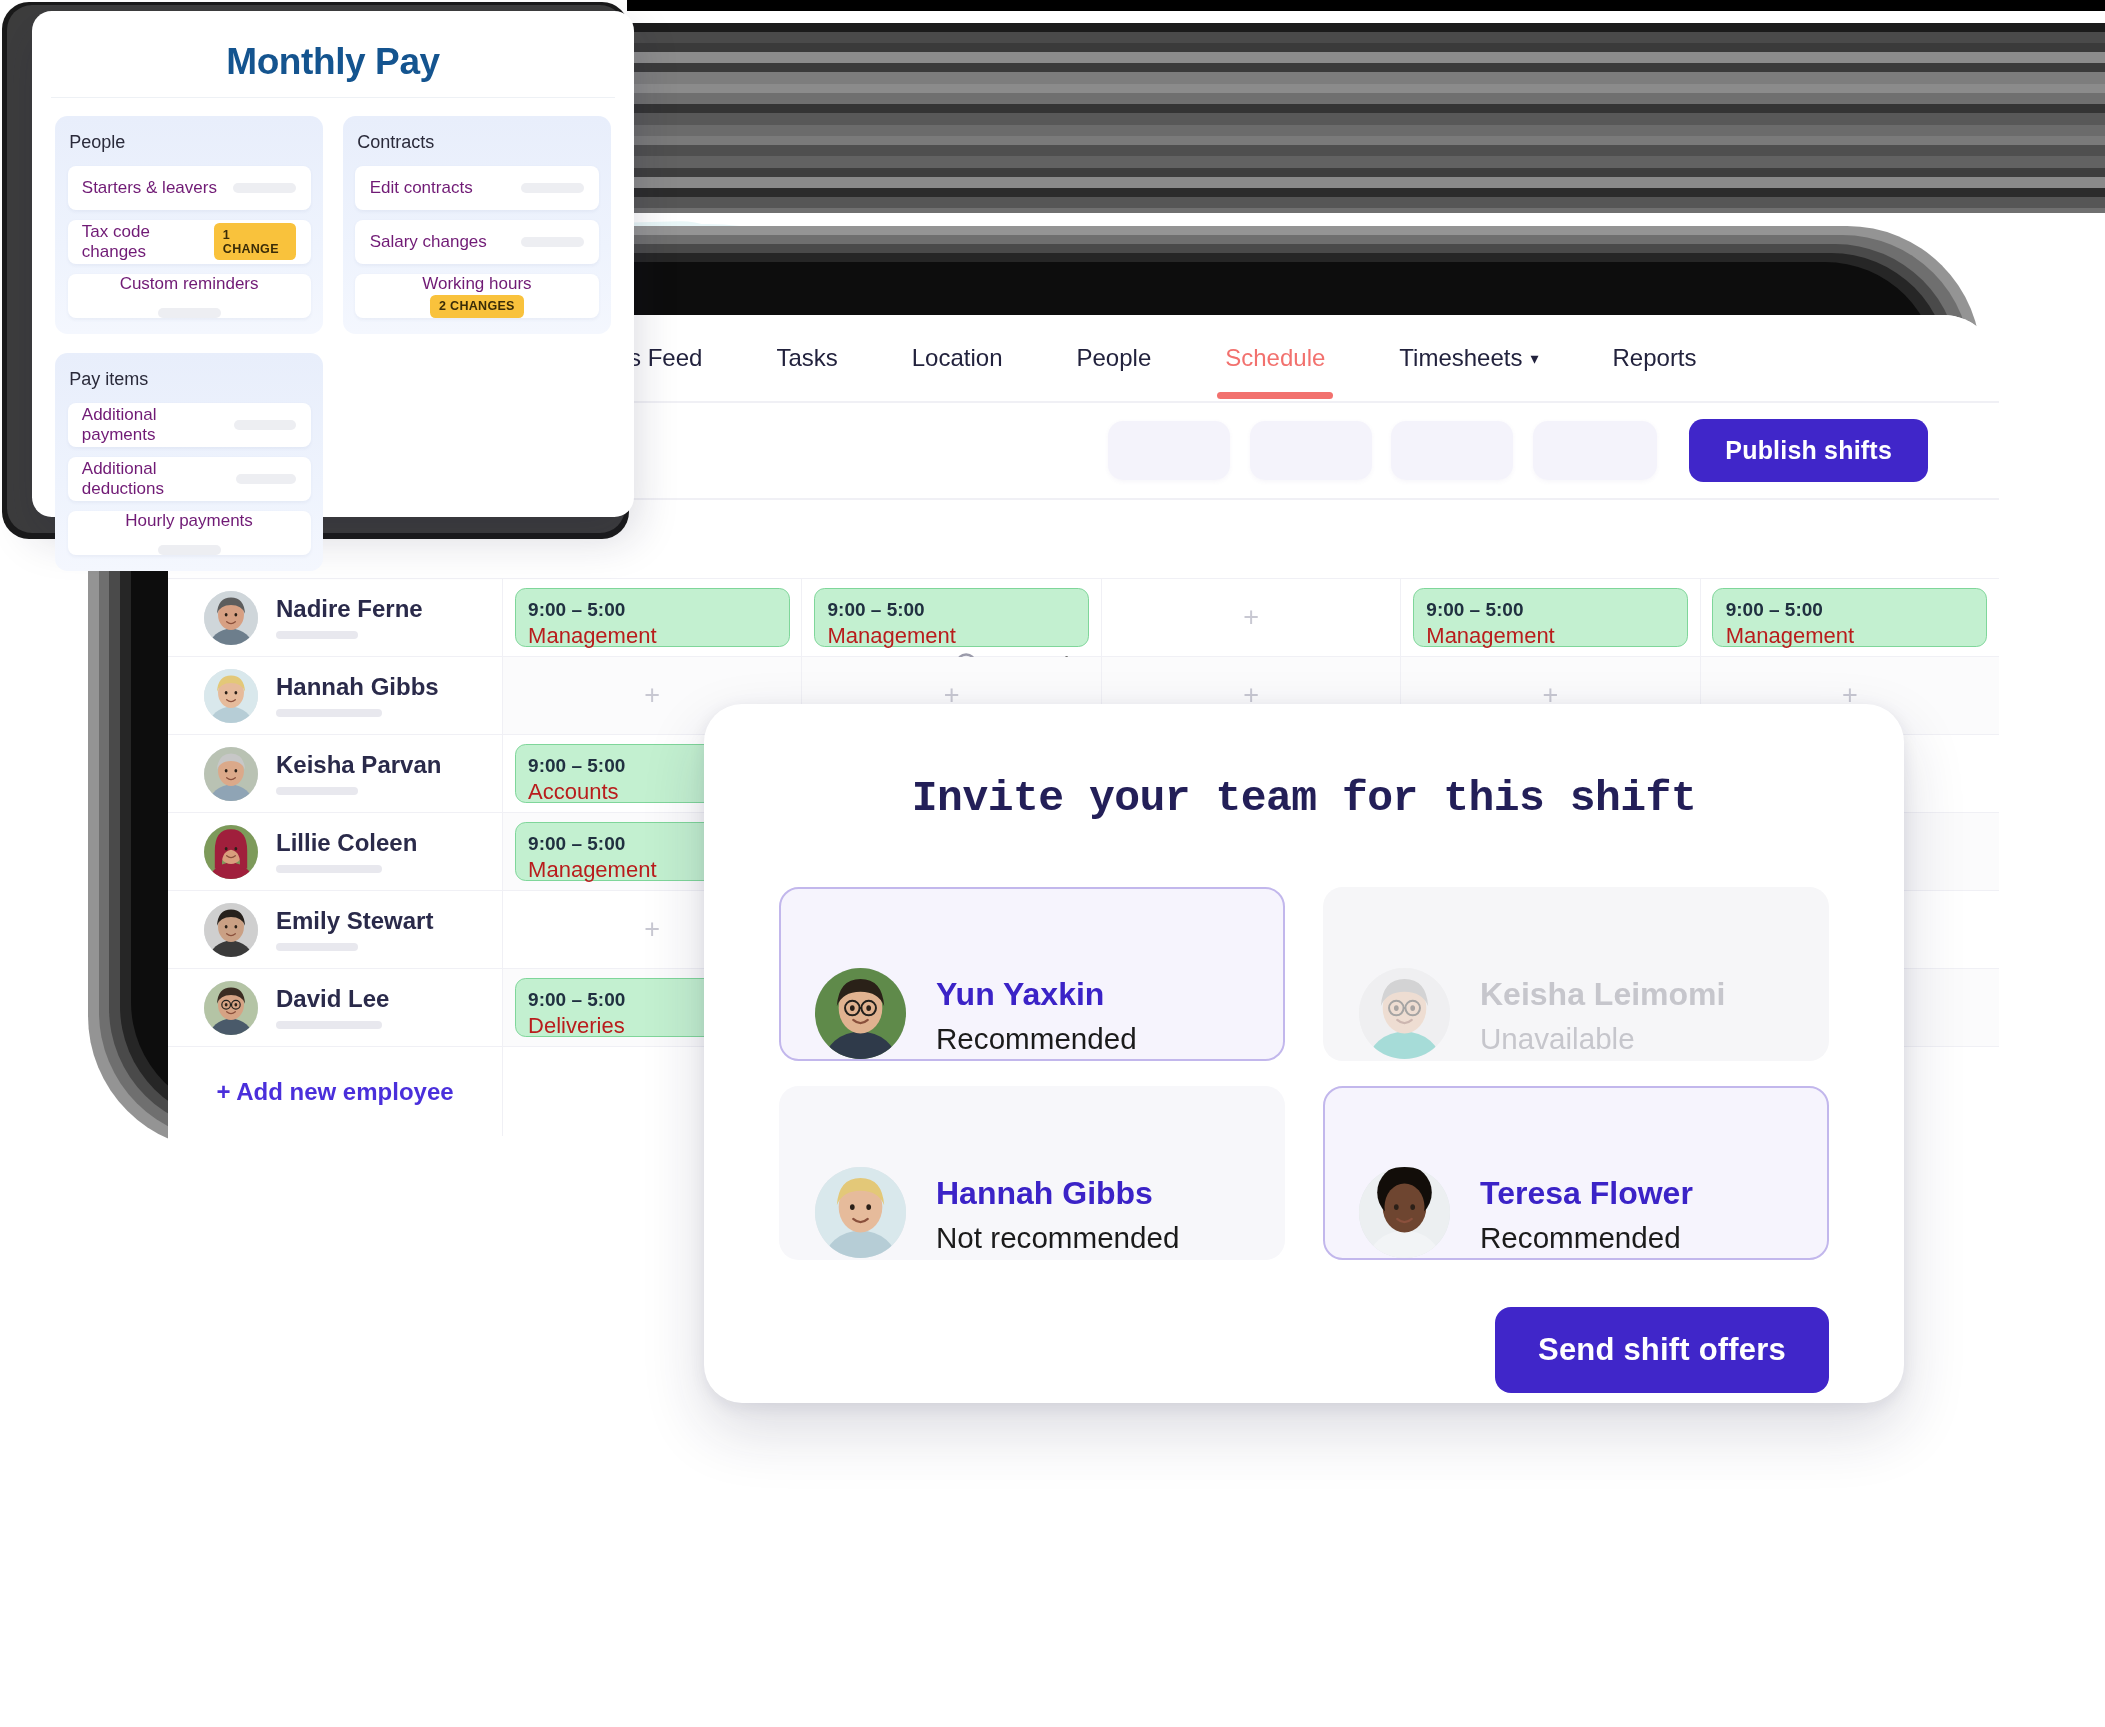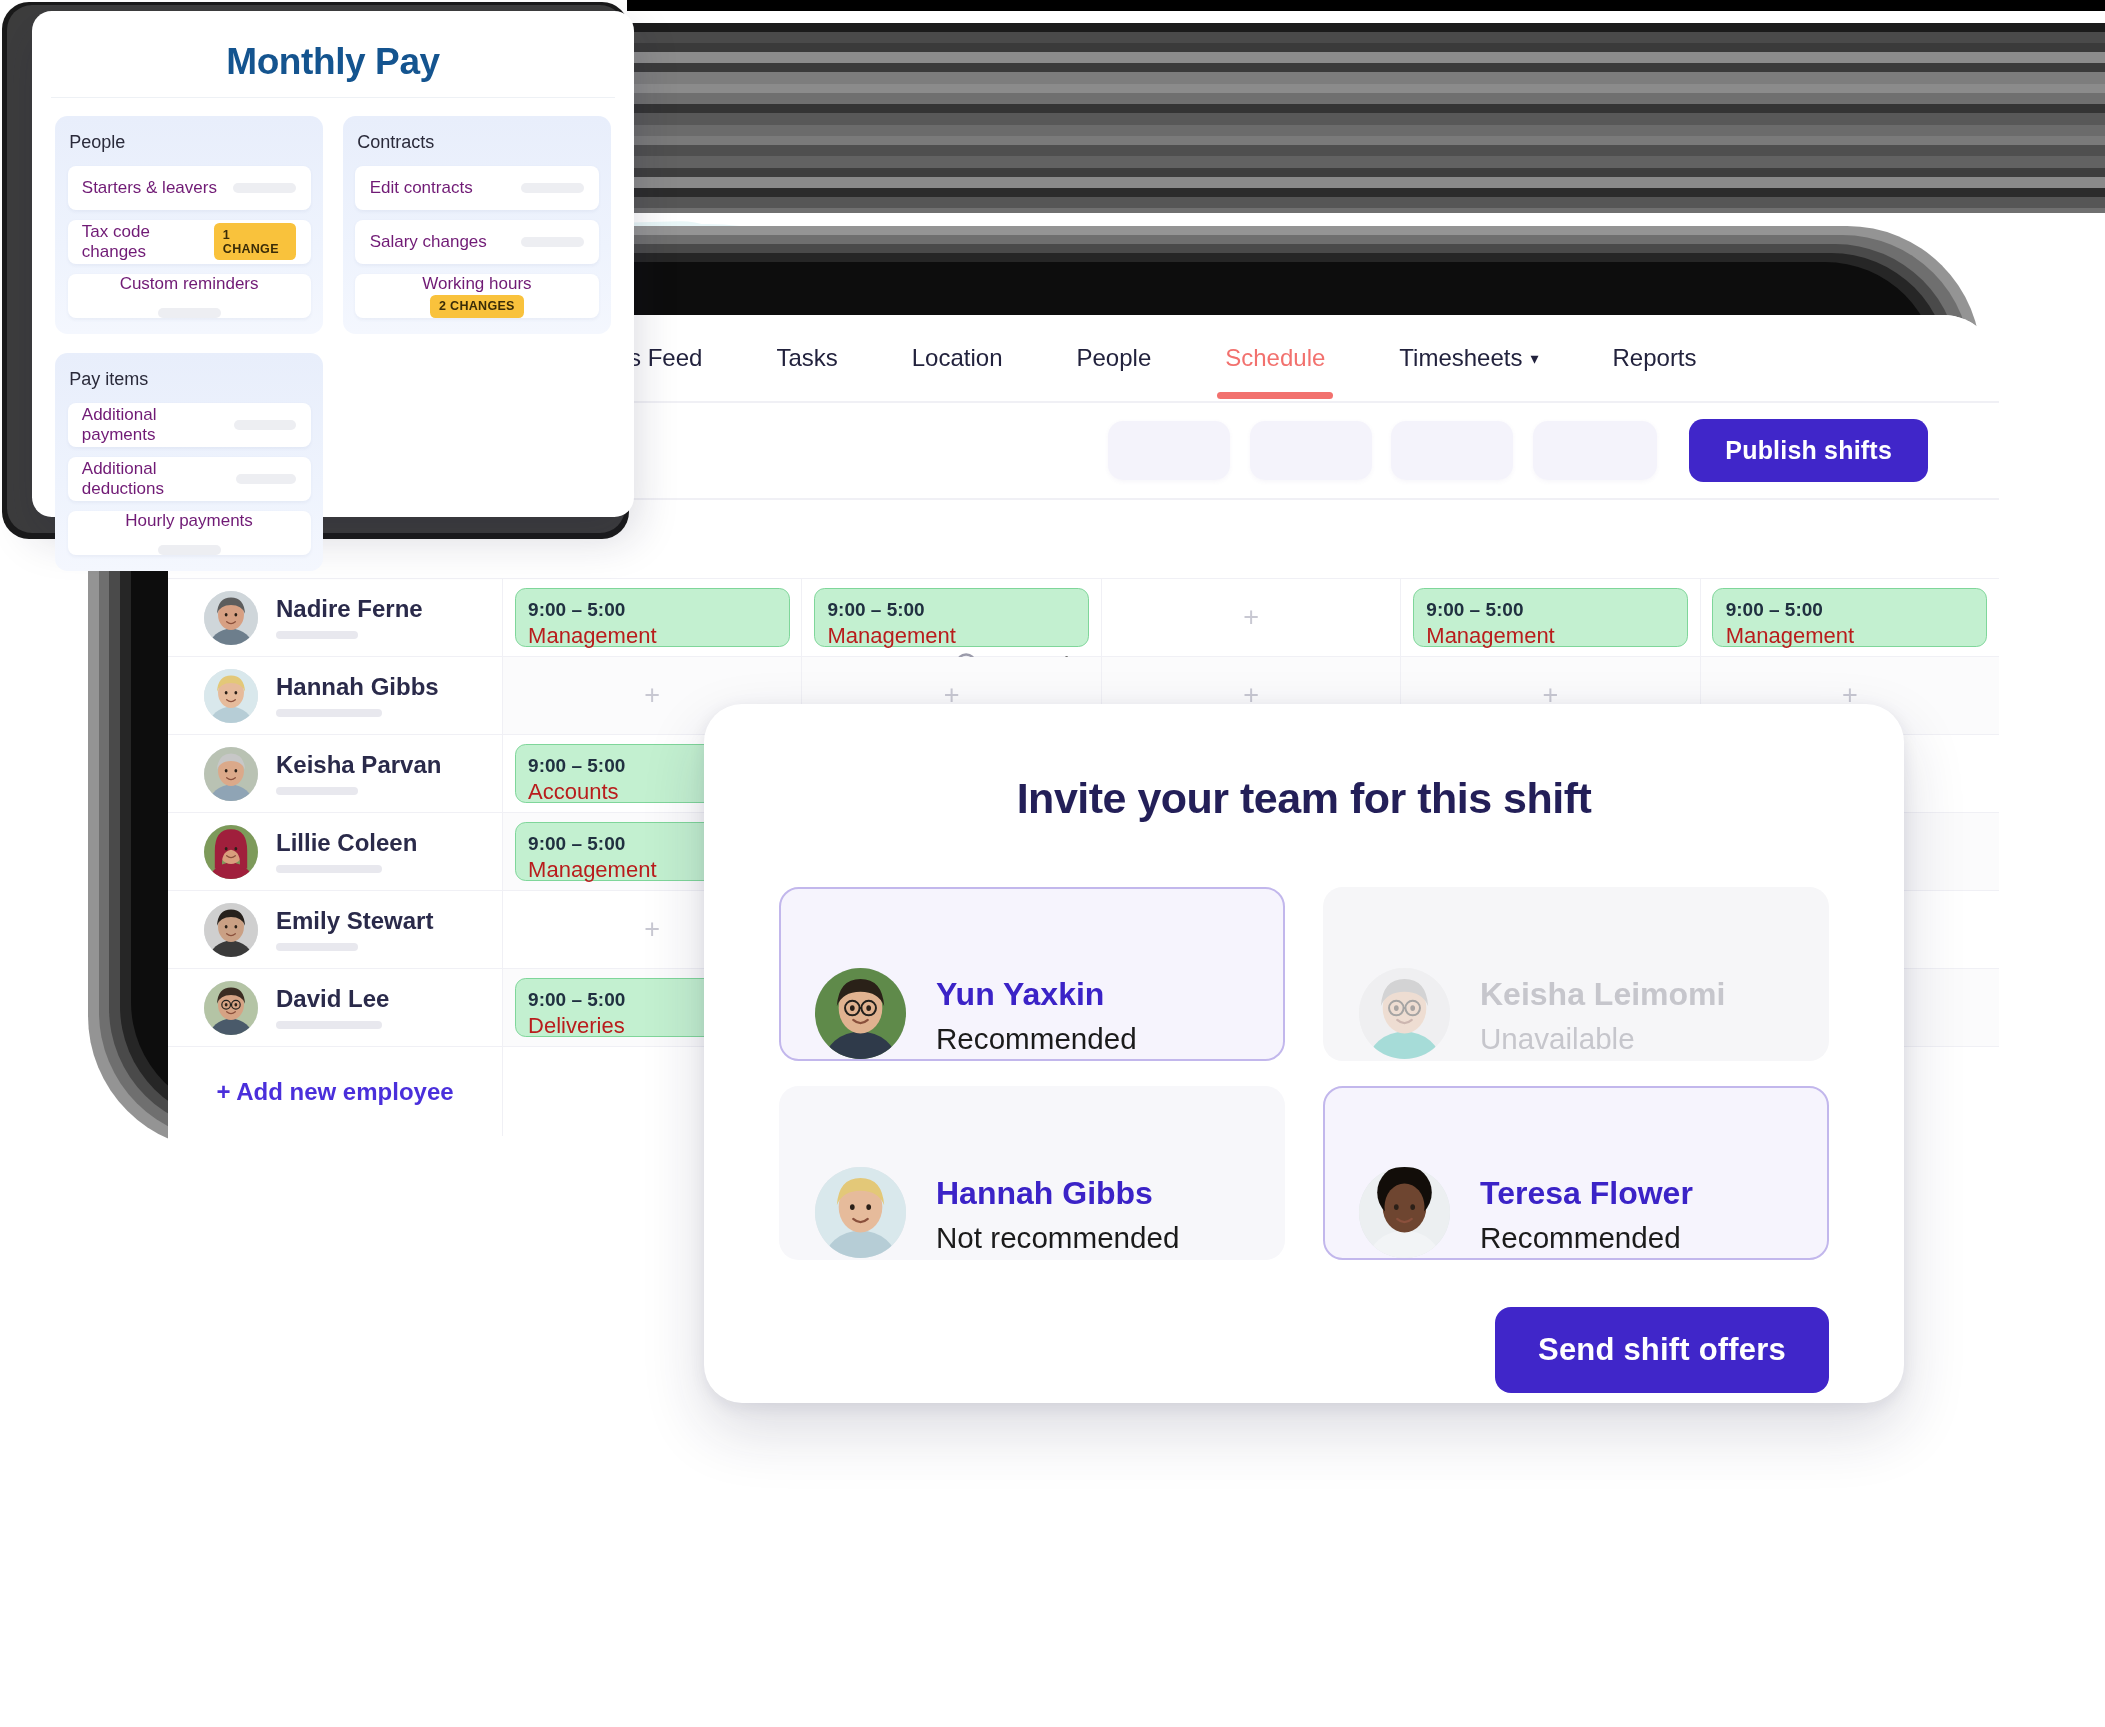--- a/index.html
+++ b/index.html
@@ -182,21 +182,21 @@
 
   
   .modal {
     position: absolute; left: 704px; top: 704px; width: 1200px; height: 699px;
     background: #ffffff; border-radius: 38px;
     box-shadow: 0 27px 63px rgba(30,30,70,.16), 0 3.6px 16px rgba(30,30,70,.08);
     padding: 0;
   }
   .modal-title {
     text-align: center; font-size: 43px; font-weight: 800; color: #231f58;
-    letter-spacing: -0.5px; margin-top: 70px;
+    letter-spacing: -0.5px; margin-top: 70px; font-family: Liberation Mono, monospace;
   }
   .modal-grid {
     display: grid; grid-template-columns: 1fr 1fr; gap: 25px 38px;
     padding: 64px 75px 0;
   }
   .invitee {
     display: flex; align-items: flex-end; gap: 30px;
     height: 174px; border-radius: 19.7px; padding: 0 34px;
     background: #f7f7fa; border: 2.7px solid transparent; cursor: pointer;
   }

